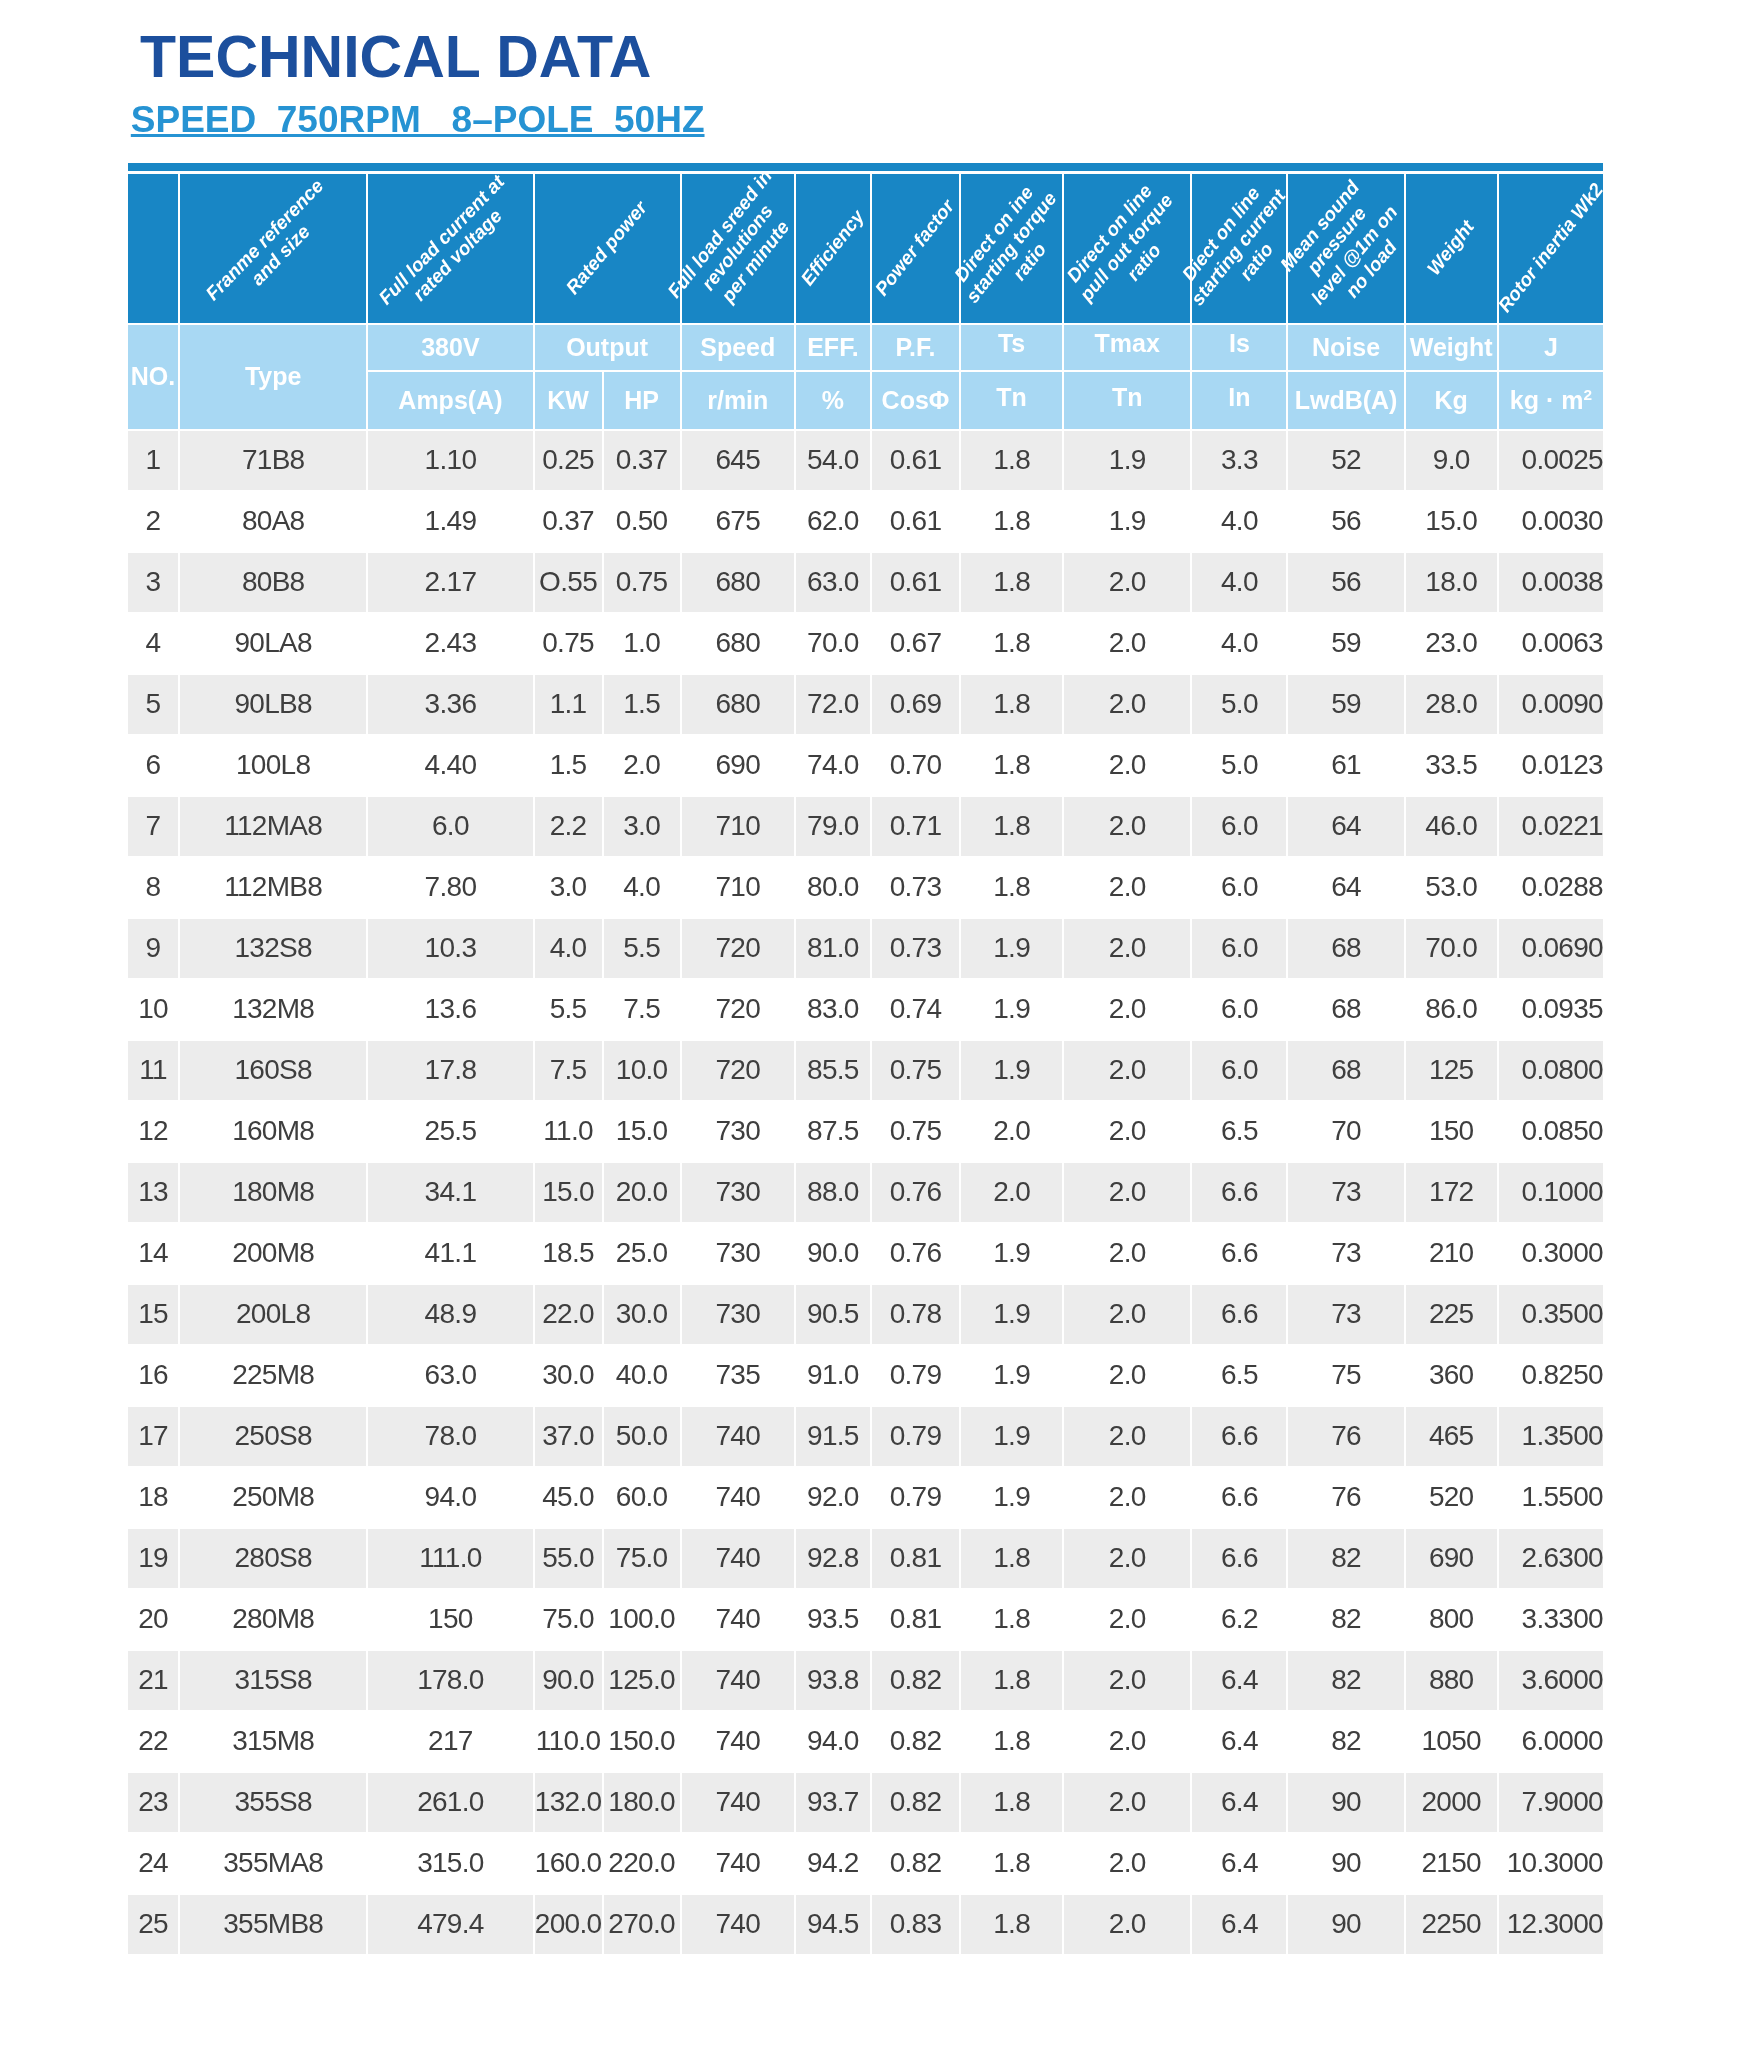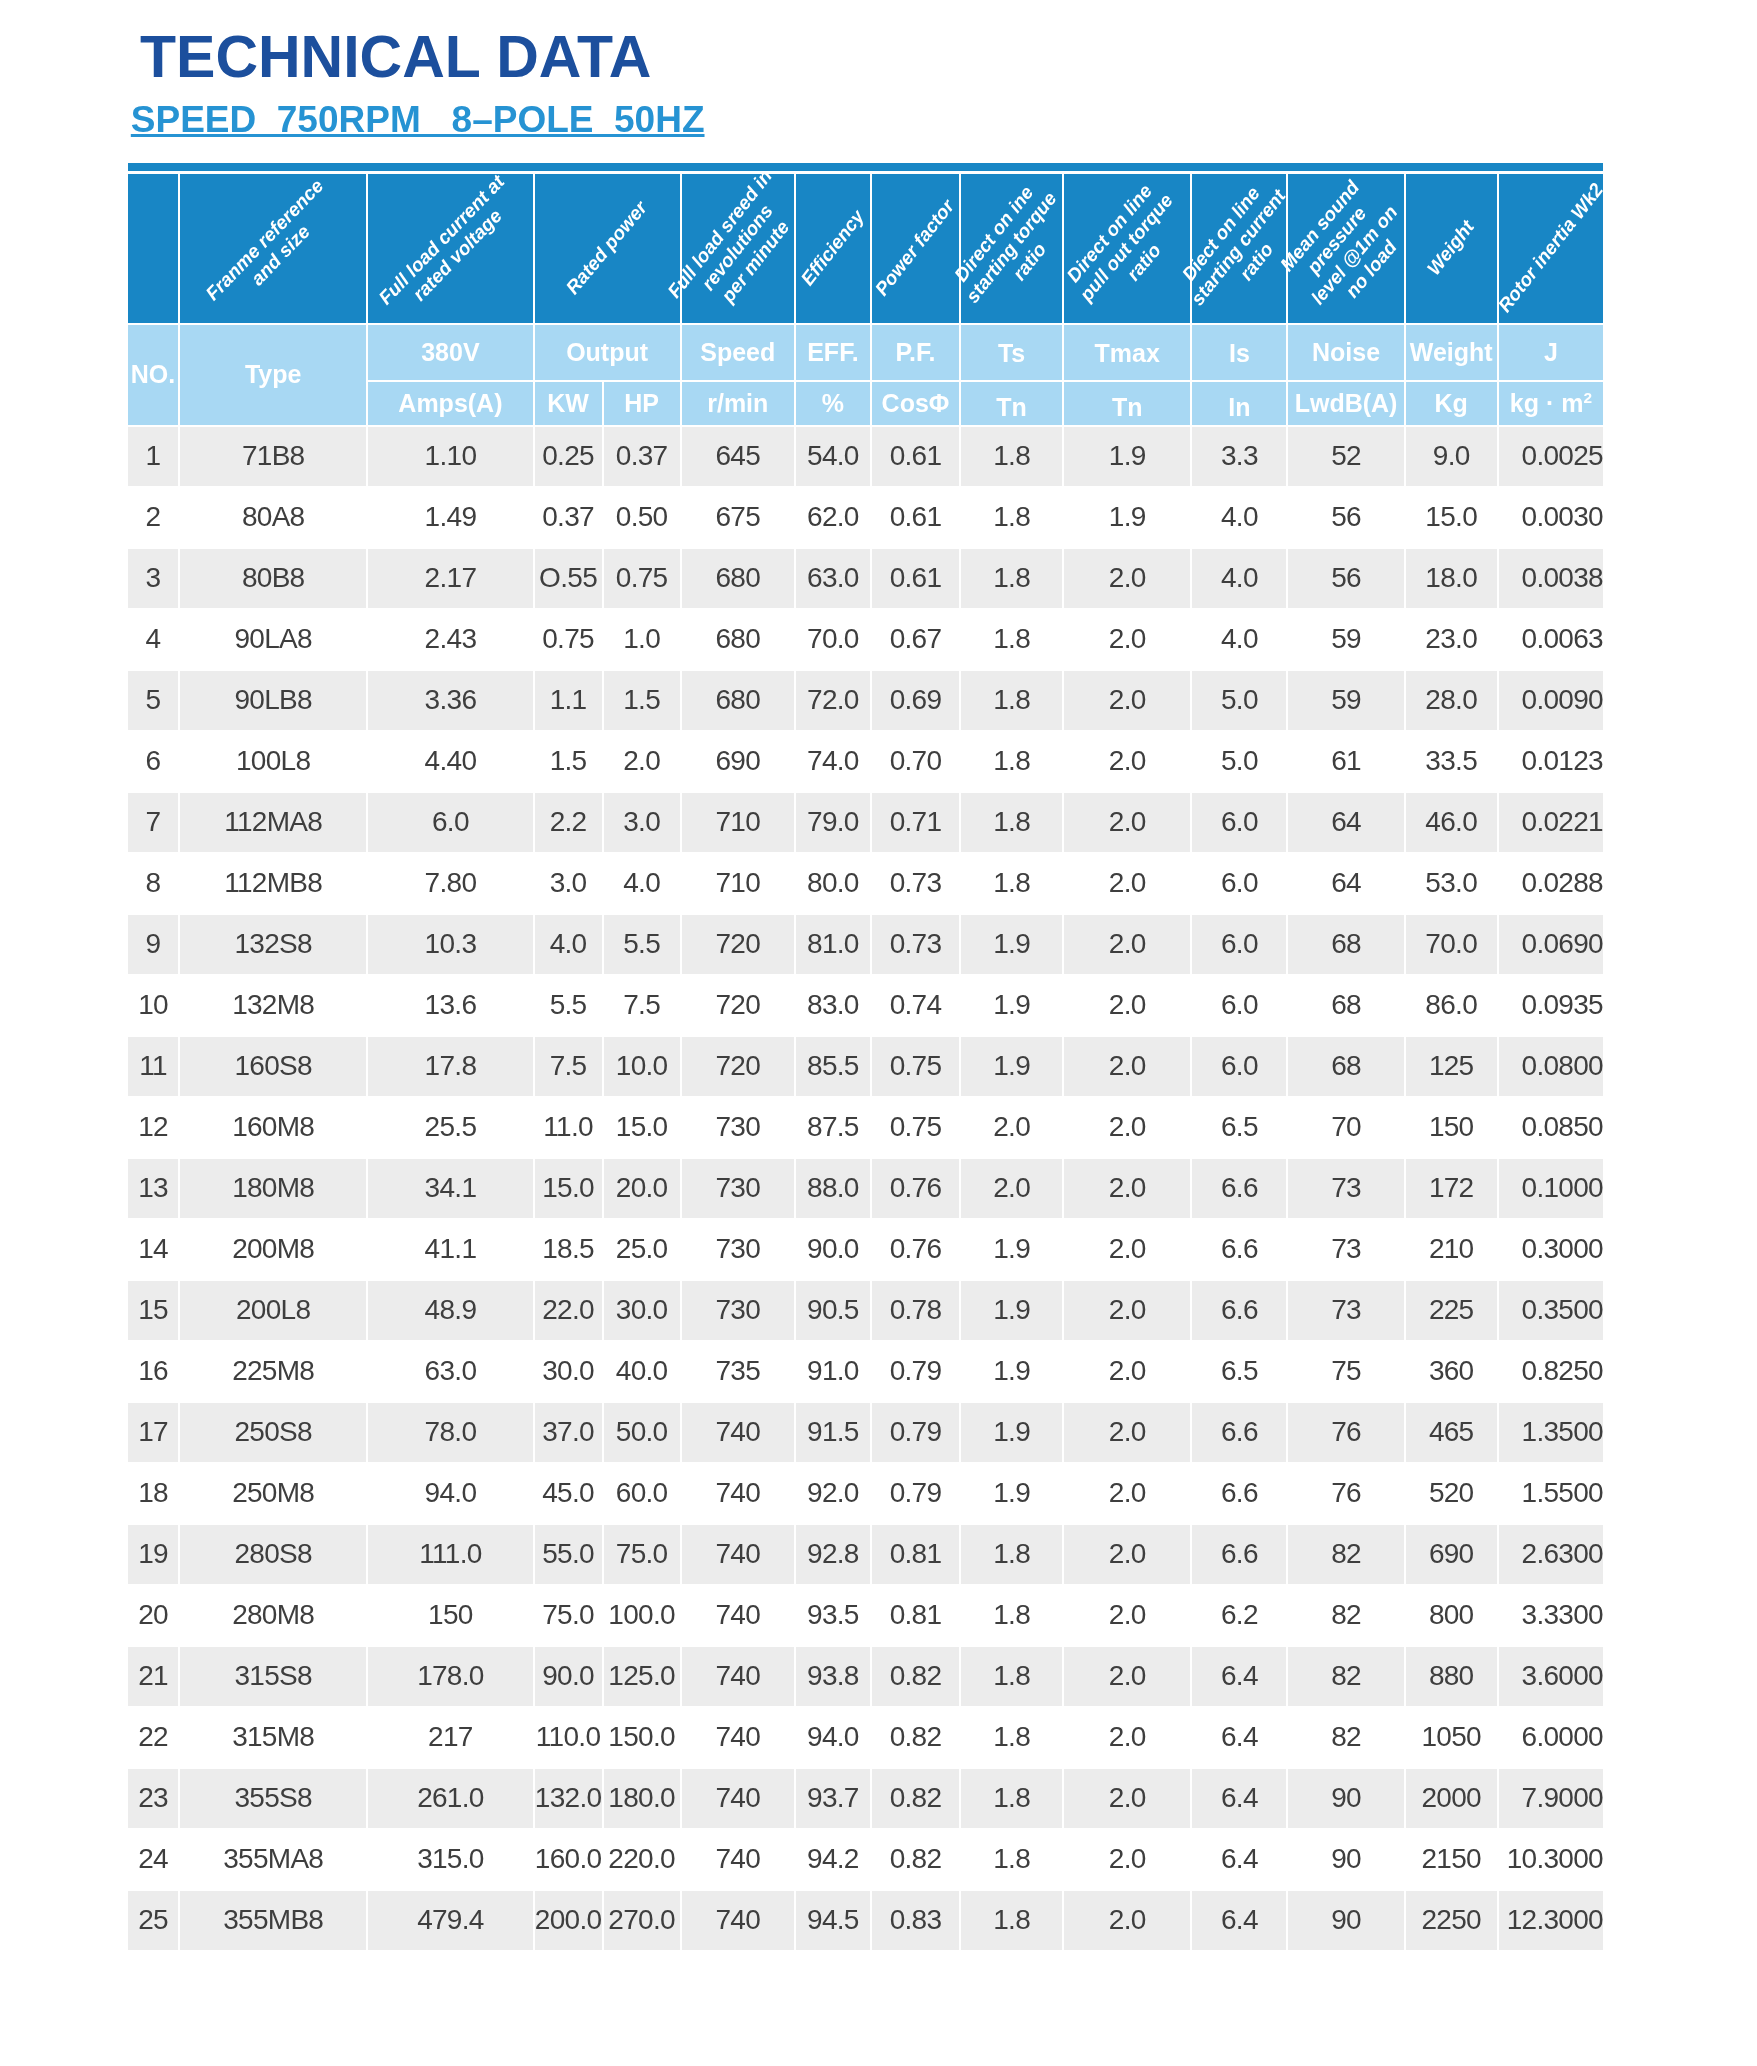--- a/index.html
+++ b/index.html
@@ -42,22 +42,22 @@
   .a52 .rot{transform:translate(-50%,-50%) rotate(-52deg);}
   
   th.lt{
     background:#A8D8F3;color:#fff;font-weight:bold;font-size:25px;
     border-right:2.1px solid #fff;border-bottom:2.8px solid #fff;
     vertical-align:middle;text-align:center;
   }
   th.lt:last-child{border-right:none;}
   tr.sub1 th.lt{height:41px;}
   tr.sub2 th.lt{height:40px;}
-  th.lt.vtop{vertical-align:top;padding-top:14px;}
-  th.lt.vbot{vertical-align:bottom;padding-bottom:3px;}
+  th.lt.vtop{vertical-align:top;padding-top:4px;}
+  th.lt.vbot{vertical-align:bottom;padding-bottom:17px;}
   th.lt sup{font-size:15.4px;}
   
   tbody td{
     height:59px;text-align:center;vertical-align:middle;
     font-size:28px;color:#3E3E3E;letter-spacing:-0.7px;
     border-right:2.1px solid #fff;border-bottom:2.1px solid #fff;
     background:#ffffff;
   }
   tbody td:last-child{border-right:none;text-align:right;}
   tbody tr:nth-child(odd) td{background:#ECECEC;}

